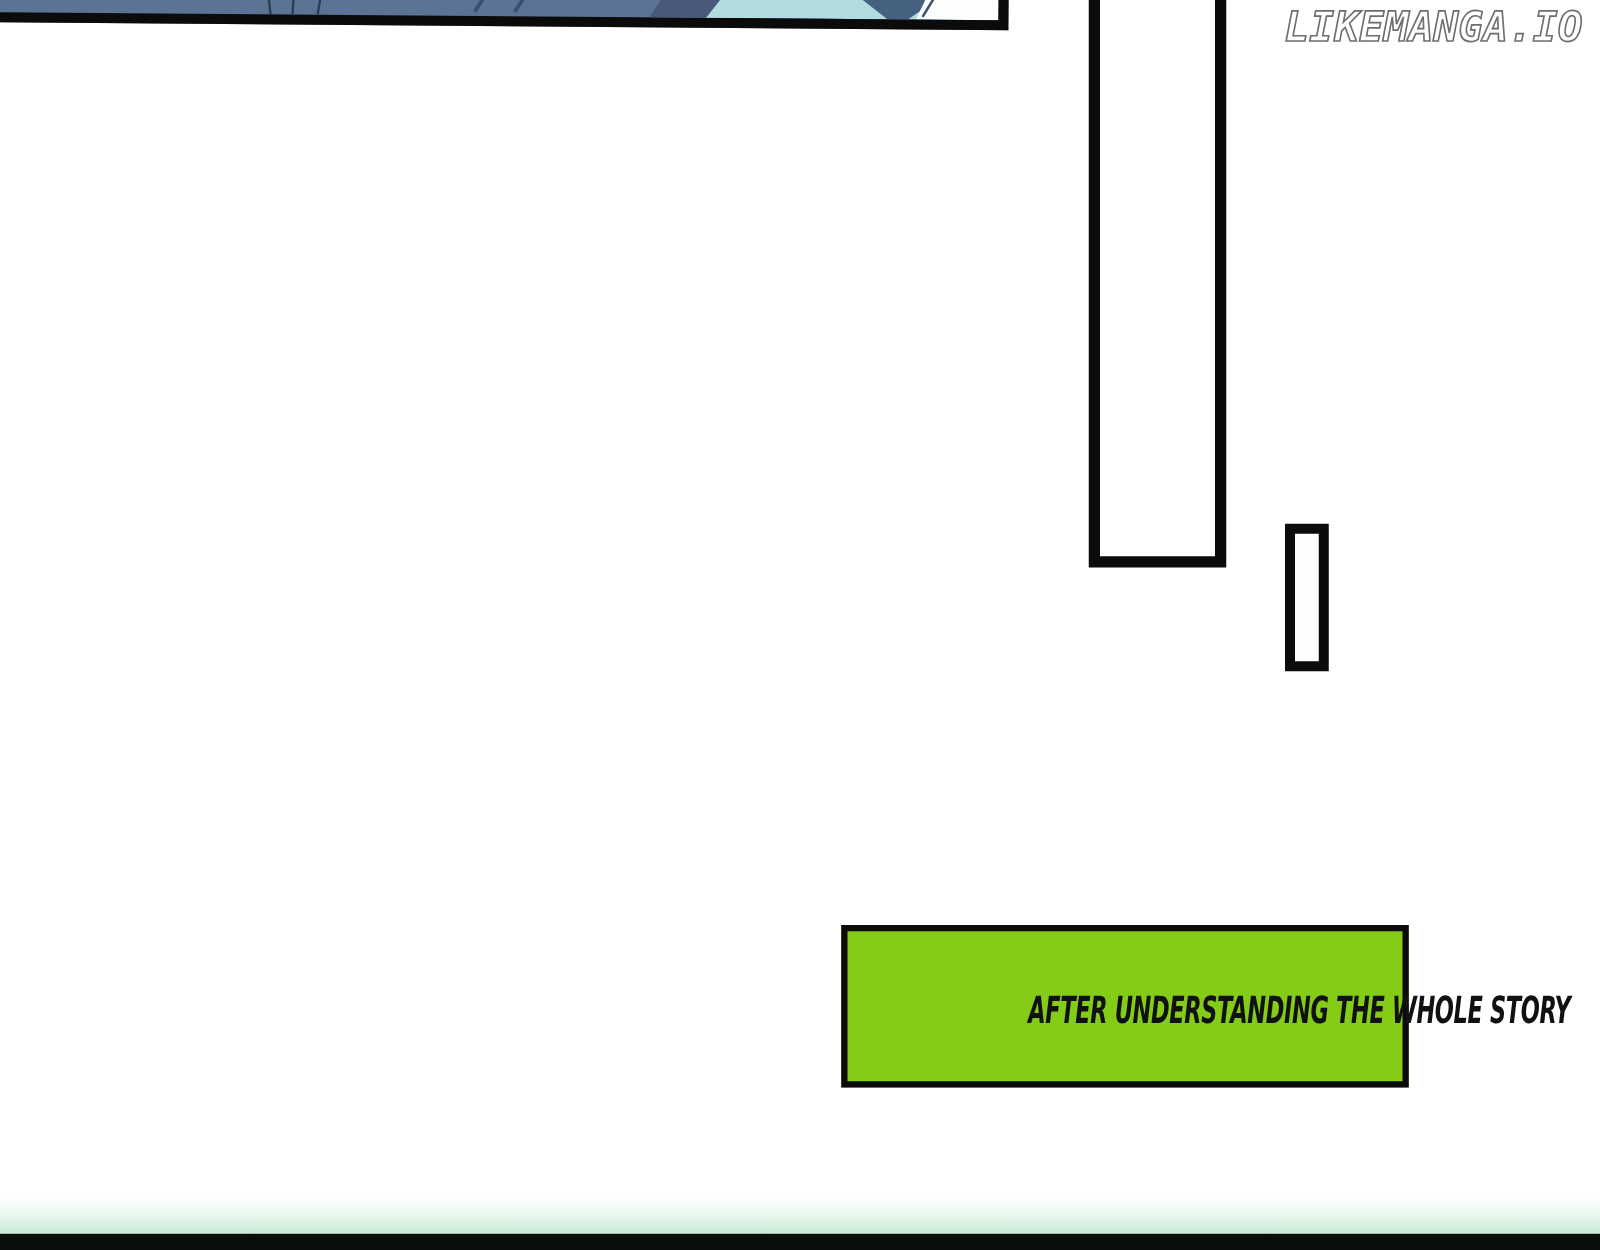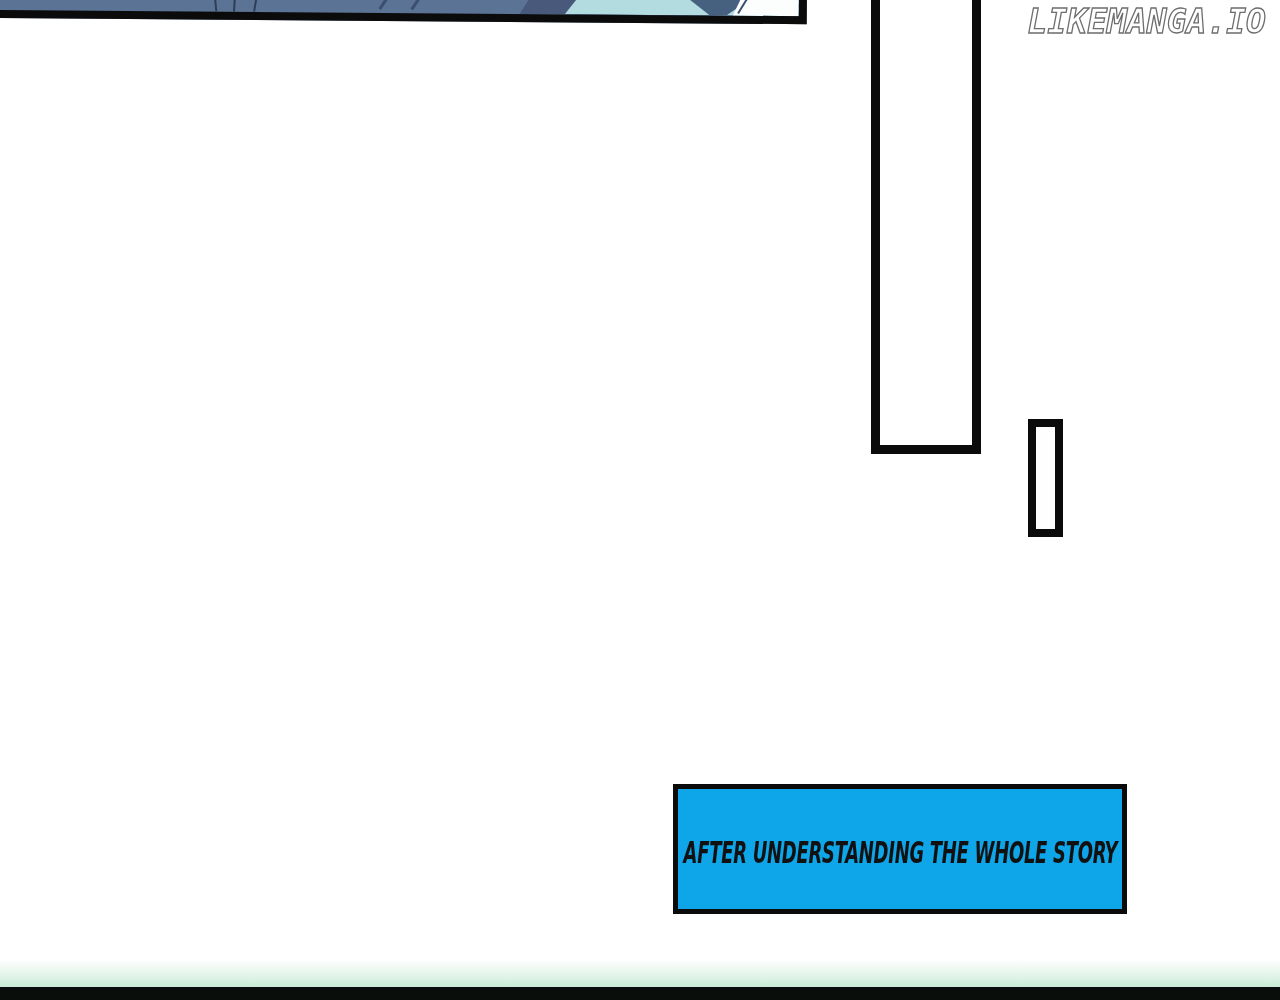--- a/index.html
+++ b/index.html
@@ -85,27 +85,26 @@
     position: absolute;
     left: 1028px; top: 419px;
     width: 19px; height: 102px;
     border: 8px solid var(--panel_border, #0b0b0b);
     background: #fdfefd;
   }
 
   
   .caption-box {
     position: absolute;
-    left: 673px; top: 784px;
+    left: 673px; top: 740px;
     width: 444px; height: 120px;
     border: 5px solid var(--panel_border, #0d0d0d);
-    background: #0ea5e9;
+    background: #84cc16;
     display: flex;
     align-items: center;
-    justify-content: center;
   }
   .caption-text {
     font-family: "DejaVu Sans", "Liberation Sans", sans-serif;
     font-weight: bold;
     font-style: italic;
     font-size: 30px;
     color: #111111;
     white-space: nowrap;
     letter-spacing: -0.5px;
     transform: scaleX(0.6);

